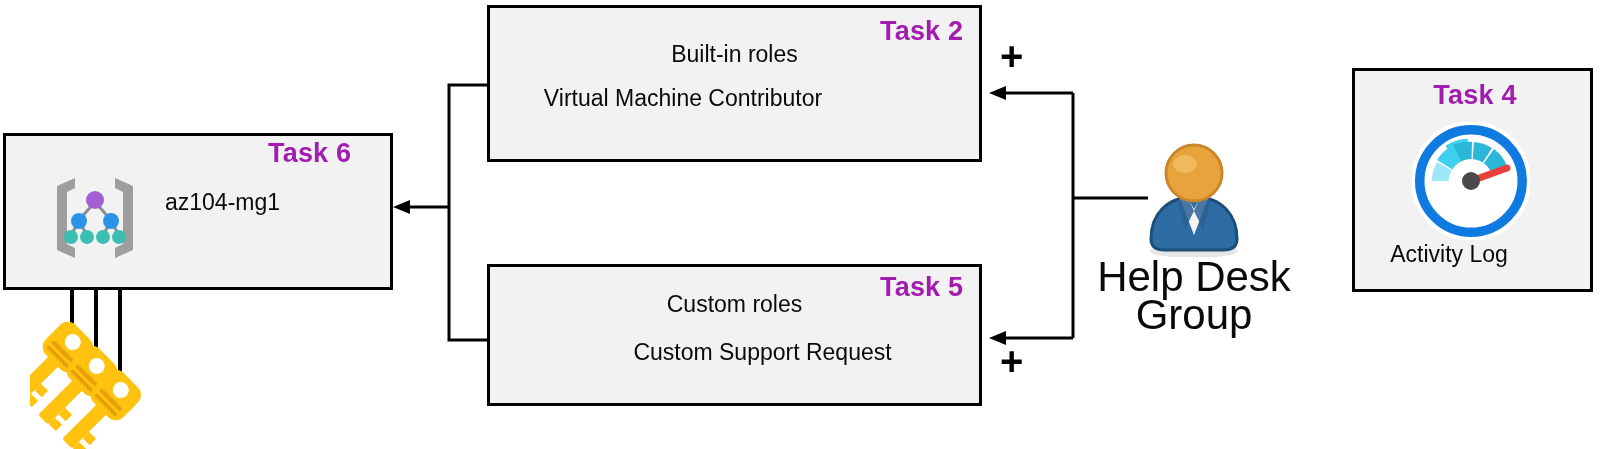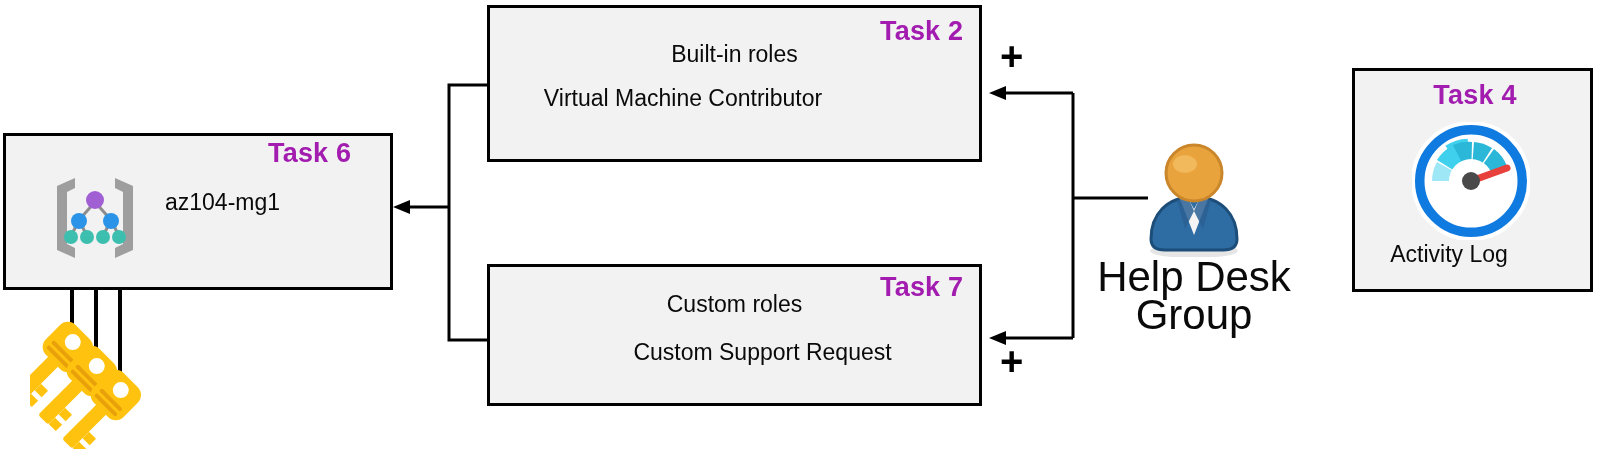--- a/index.html
+++ b/index.html
@@ -126,21 +126,21 @@
       <circle cx="74" cy="69" r="7" fill="#3CBFAE"></circle>
     </svg>
   </div>
 
   <div class="task-box" style="left:487px; top:5px; width:495px; height:157px;"></div>
   <div class="task-label" style="left:880px; top:16px;">Task 2</div>
   <div class="box-text" style="left:487px; top:40px; width:495px;">Built-in roles</div>
   <div class="box-text" style="left:487px; top:84px; width:392px;">Virtual Machine Contributor</div>
 
   <div class="task-box" style="left:487px; top:264px; width:495px; height:142px;"></div>
-  <div class="task-label" style="left:880px; top:272px;">Task 7</div>
+  <div class="task-label" style="left:880px; top:272px;">Task 5</div>
   <div class="box-text" style="left:487px; top:290px; width:495px;">Custom roles</div>
   <div class="box-text" style="left:487px; top:338px; width:495px;margin-left:28px;">Custom Support Request</div>
 
   <div class="plus" style="left:1000px; top:36px;">+</div>
   <div class="plus" style="left:1000px; top:341px;">+</div>
 
   <div class="icon-holder" style="left:1133px; top:139px; width:122px; height:118px;">
     <svg viewBox="0 0 122 118" width="122" height="118">
       <ellipse cx="61" cy="112" rx="44" ry="7" fill="#000" opacity="0.10"></ellipse>
       <path d="M61,58 C33,58 18,76 18,100 C18,108 24,111 32,111 L90,111

